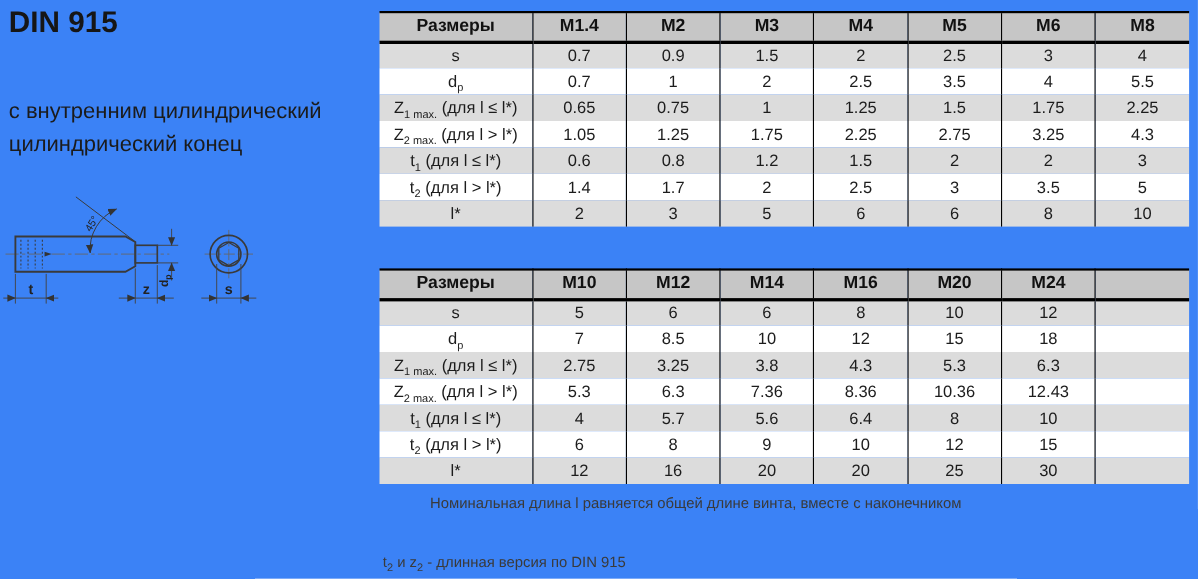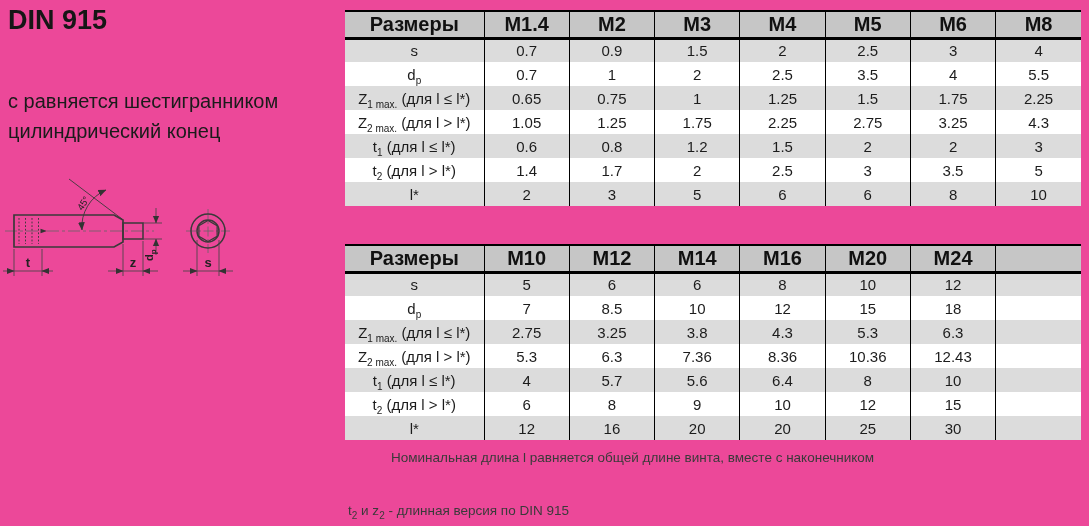--- a/index.html
+++ b/index.html
@@ -5,36 +5,36 @@
   :root{
     --header-bg:#c6c6c6; --row-alt-bg:#dcdcdc; --row-bg:#ffffff;
     --table-border:#000000; --text:#1c1c1c; --note-text:#3a3a3a; --drawing-stroke:#3a3a3a;
   }
   *{margin:0;padding:0;box-sizing:border-box;}
   html,body{background:#fff;}
   body{
     width:1089px;height:526px;position:relative;overflow:hidden;
     font-family:"Liberation Sans",sans-serif;color:var(--text);
   }
-  .page{position:absolute;inset:0;background:#ec4899;padding-left:12px;}
+  .page{position:absolute;inset:0;background:#3b82f6;padding-left:12px;}
 
   .std-title{position:absolute;left:8px;top:3px;font-size:27px;font-weight:bold;line-height:34px;color:#161616;}
   .desc{position:absolute;left:8px;top:86px;font-size:20px;line-height:30px;color:#1b1b1b;}
 
   .drawing{position:absolute;left:2px;top:168px;}
 
   .tables{position:absolute;left:345px;top:0;width:736px;}
   table.dims{
     border-collapse:collapse;table-layout:fixed;width:736px;position:absolute;left:0;
     border-top:2px solid var(--table-border);
   }
   #table-0{top:10px;} #table-1{top:244px;}
   .dims th,.dims td{text-align:center;vertical-align:middle;padding:0 2px;white-space:nowrap;}
   .dims thead th{
-    background:var(--header-bg);font-weight:bold;font-size:20px;height:27px;
+    background:var(--header-bg);font-weight:bold;font-size:16px;height:27px;
     border-bottom:3px solid var(--table-border);color:#111;
   }
   .dims tbody td{height:24px;font-size:15px;color:var(--text);background:var(--row-bg);}
   .dims tbody tr:nth-child(odd) td{background:var(--row-alt-bg);}
   .dims th + th,.dims td + td{border-left:1.5px solid var(--table-border);}
   col.label-col{width:139px;}
   .dims sub,.note sub{font-size:10px;line-height:0;}
 
   .note{position:absolute;left:348px;font-size:13.5px;color:var(--note-text);}
   #note-main{top:450px;margin-left:43px;}
@@ -47,21 +47,21 @@
 </head>
 <body>
 
 <div class="page">
 
   <div class="std-title">
     <div>DIN 915</div>
   </div>
 
   <div class="desc">
-    <div>с равняется шестигранником</div>
+    <div>с внутренним цилиндрический</div>
     <div>цилиндрический конец</div>
   </div>
 
   <svg class="drawing" width="250" height="130" viewBox="0 0 250 130">
     <defs>
       <marker id="arr" viewBox="0 0 10 10" refX="9.5" refY="5" markerWidth="9" markerHeight="9" orient="auto-start-reverse">
         <path d="M0,0.8 L10,5 L0,9.2 z" fill="#333"></path>
       </marker>
     </defs>
 

